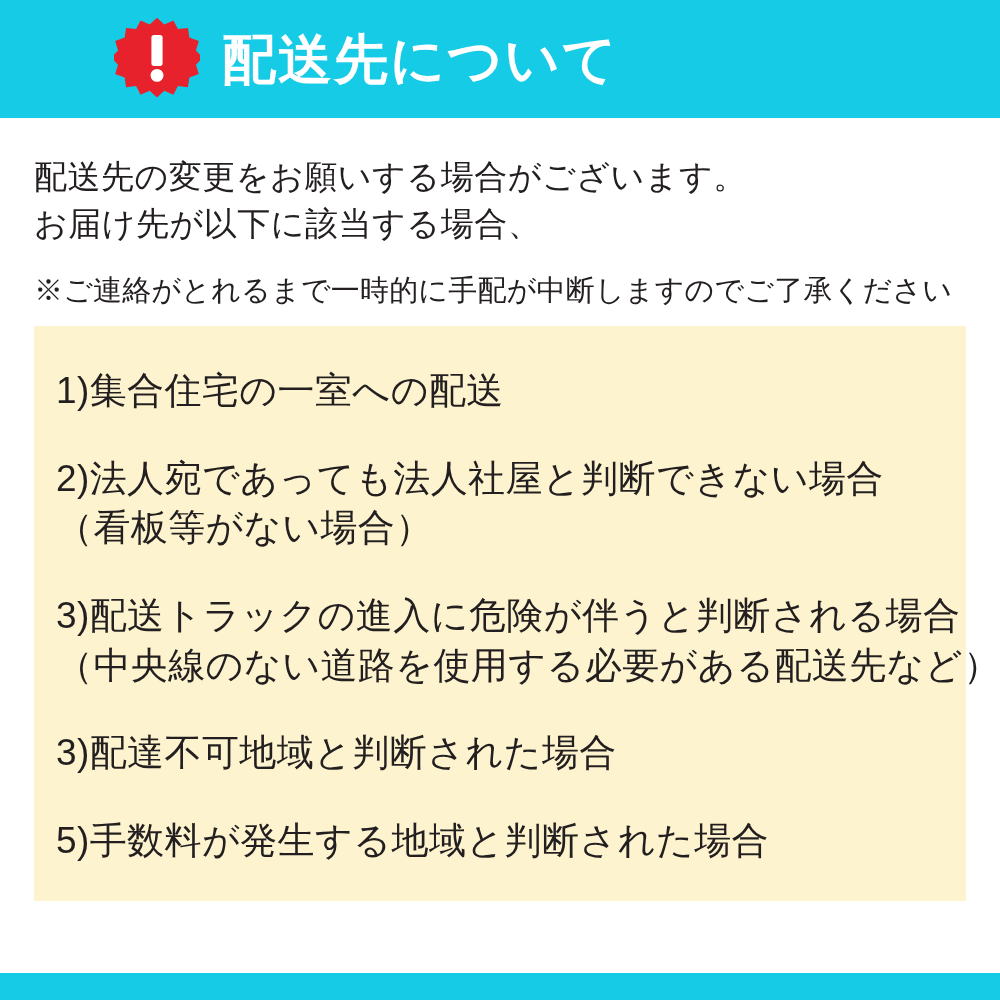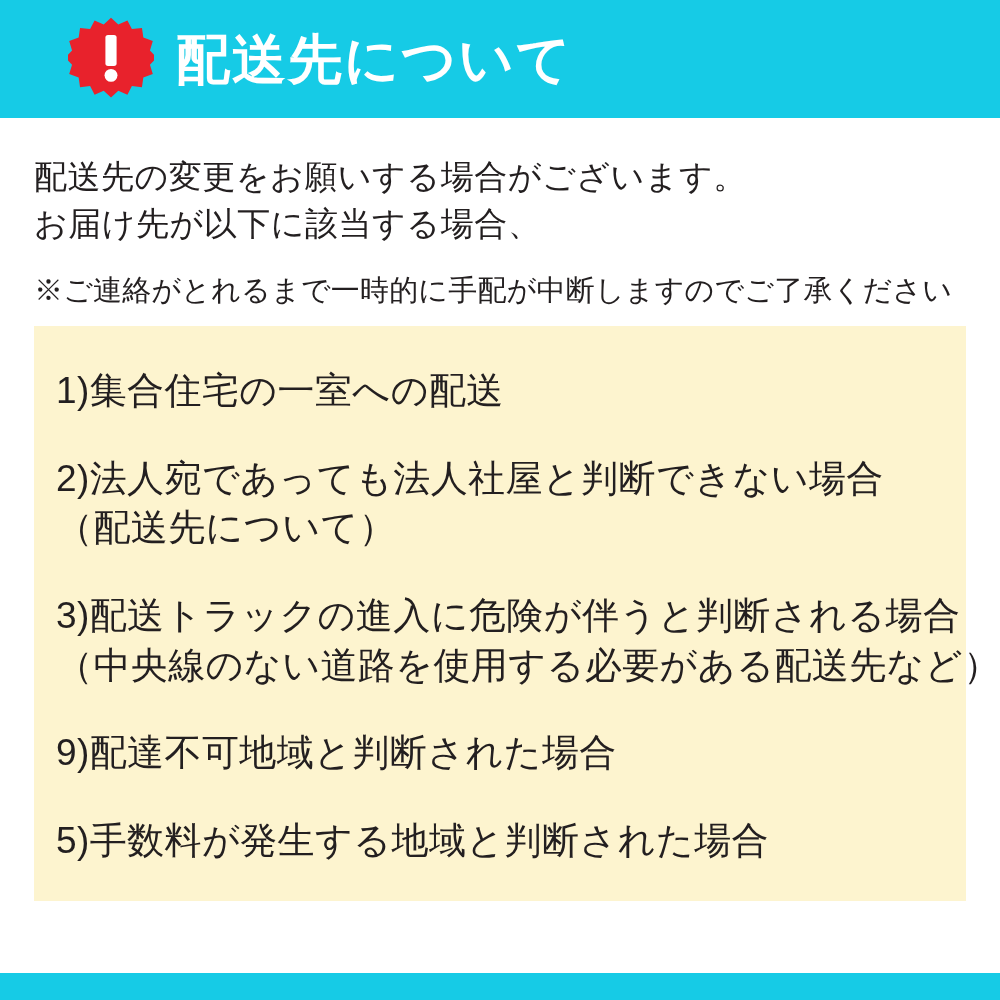--- a/index.html
+++ b/index.html
@@ -24,21 +24,21 @@
 
   
   .header {
     position: absolute;
     left: 0;
     top: 0;
     width: 1000px;
     height: 118px;
     display: flex;
     align-items: center;
-    padding-left: 68px;
+    padding-left: 114px;
     box-sizing: border-box;
   }
 
   .burst {
     position: relative;
     width: 86px;
     height: 86px;
     flex: 0 0 auto;
     margin-right: 22px;
   }
@@ -140,30 +140,30 @@
     <p class="note">※ご連絡がとれるまで一時的に手配が中断しますのでご了承ください</p>
 
     <div class="panel">
 
       <p class="item">
         <span class="item-line">1)集合住宅の一室への配送</span>
       </p>
 
       <p class="item">
         <span class="item-line">2)法人宛であっても法人社屋と判断できない場合</span>
-        <span class="item-line">（配送先について）</span>
+        <span class="item-line">（看板等がない場合）</span>
       </p>
 
       <p class="item">
         <span class="item-line">3)配送トラックの進入に危険が伴うと判断される場合</span>
         <span class="item-line">（中央線のない道路を使用する必要がある配送先など）</span>
       </p>
 
       <p class="item">
-        <span class="item-line">9)配達不可地域と判断された場合</span>
+        <span class="item-line">3)配達不可地域と判断された場合</span>
       </p>
 
       <p class="item">
         <span class="item-line">5)手数料が発生する地域と判断された場合</span>
       </p>
 
     </div>
   </div>
 </div>
 

